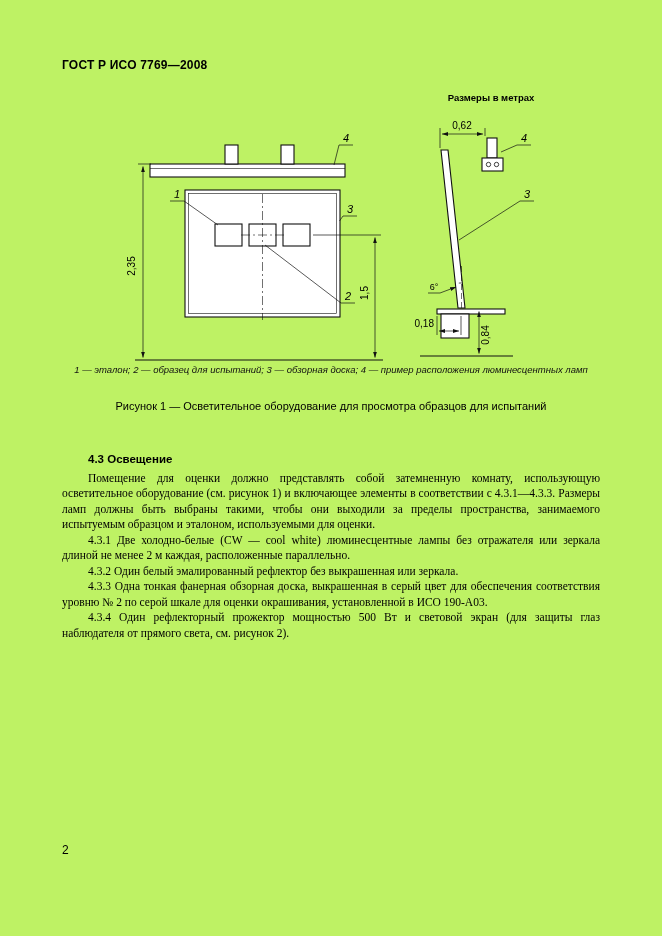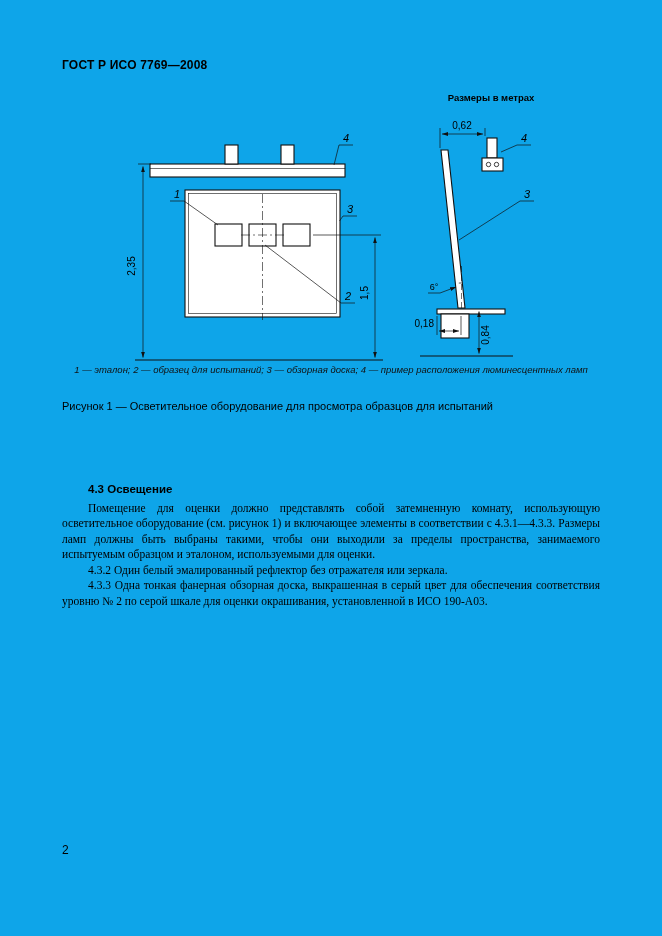--- a/index.html
+++ b/index.html
@@ -1,26 +1,26 @@
 <!DOCTYPE html>
 <html><head>
 <meta charset="utf-8">
 <style>
   html,body{margin:0;padding:0;background:#e8e8e8;}
-  .page{position:relative;width:662px;height:936px;background:#0ea5e9;font-family:"Liberation Sans",sans-serif;color:#000;margin:0 auto;overflow:hidden;}
+  .page{position:relative;width:662px;height:936px;background:#bef264;font-family:"Liberation Sans",sans-serif;color:#000;margin:0 auto;overflow:hidden;}
   .header{position:absolute;left:62px;top:58px;font-size:12px;font-weight:bold;letter-spacing:.2px;}
   .fig-svg{position:absolute;left:85px;top:88px;}
   .fig-svg text{font-family:"Liberation Sans",sans-serif;fill:#000;}
   .fig-svg .dim{font-size:10px;}
   .fig-svg .callout{font-size:11px;font-style:italic;text-anchor:middle;}
   .fig-svg .units{font-size:9.5px;font-weight:bold;text-anchor:middle;}
   .fig-svg .angle{font-size:9px;text-anchor:middle;}
   .legend{position:absolute;left:62px;top:364px;width:538px;text-align:center;font-size:9.5px;font-style:italic;color:#111;}
-  .caption{position:absolute;left:62px;top:400px;width:538px;font-size:11px;}
-  .body-text{position:absolute;left:62px;top:452px;width:538px;font-size:11.5px;line-height:15.5px;text-align:justify;margin-top:30px;}
+  .caption{position:absolute;left:62px;top:400px;width:538px;text-align:center;font-size:11px;}
+  .body-text{position:absolute;left:62px;top:452px;width:538px;font-size:11.5px;line-height:15.5px;text-align:justify;}
   .heading{font-weight:bold;margin:0 0 3px 0;text-indent:26px;text-align:left;}
   .para{margin:0;text-indent:26px;font-family:Liberation Serif, serif;}
   .page-number{position:absolute;left:62px;top:843px;font-size:12px;}
 </style>
 </head>
 <body>
 
 <div class="page">
 
   <div class="header">ГОСТ Р ИСО 7769—2008</div>
@@ -113,19 +113,21 @@
     <text x="439" y="54" class="callout">4</text>
     <text x="442" y="110" class="callout">3</text>
   </svg>
 
   <div class="legend">1 — эталон; 2 — образец для испытаний; 3 — обзорная доска; 4 — пример расположения люминесцентных ламп</div>
   <div class="caption">Рисунок 1 — Осветительное оборудование для просмотра образцов для испытаний</div>
 
   <div class="body-text">
     <p class="heading">4.3 Освещение</p>
     <p class="para">Помещение для оценки должно представлять собой затемненную комнату, использующую осветительное оборудование (см. рисунок 1) и включающее элементы в соответствии с 4.3.1—4.3.3. Размеры ламп должны быть выбраны такими, чтобы они выходили за пределы пространства, занимаемого испытуемым образцом и эталоном, используемыми для оценки.</p>
-    <p class="para">4.3.2 Один белый эмалированный рефлектор без отражателя или зеркала.</p>
+    <p class="para">4.3.1 Две холодно-белые (CW — cool white) люминесцентные лампы без отражателя или зеркала длиной не менее 2 м каждая, расположенные параллельно.</p>
+    <p class="para">4.3.2 Один белый эмалированный рефлектор без выкрашенная или зеркала.</p>
     <p class="para">4.3.3 Одна тонкая фанерная обзорная доска, выкрашенная в серый цвет для обеспечения соответствия уровню № 2 по серой шкале для оценки окрашивания, установленной в ИСО 190-А03.</p>
+    <p class="para">4.3.4 Один рефлекторный прожектор мощностью 500 Вт и световой экран (для защиты глаз наблюдателя от прямого света, см. рисунок 2).</p>
   </div>
 
   <div class="page-number">2</div>
 
 </div>
 
 </body></html>

